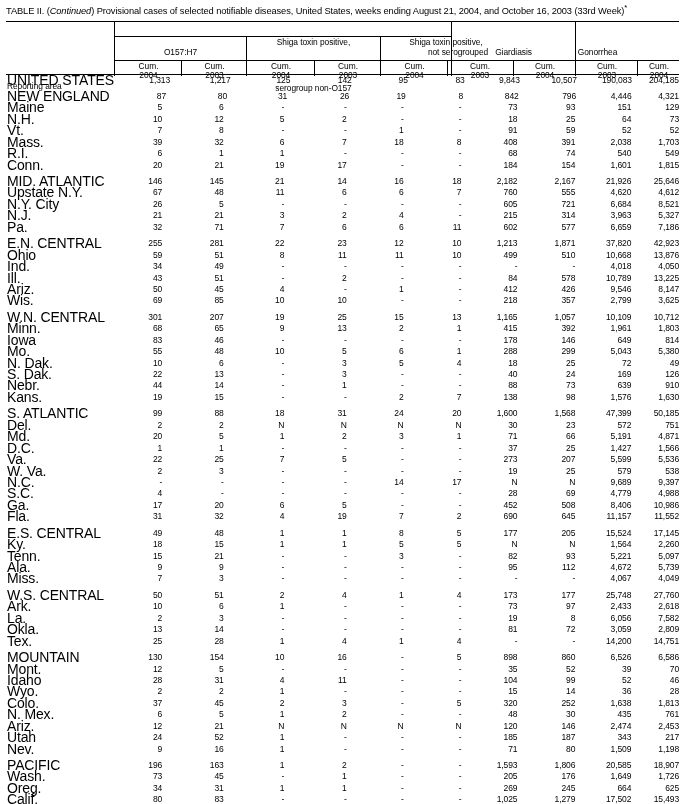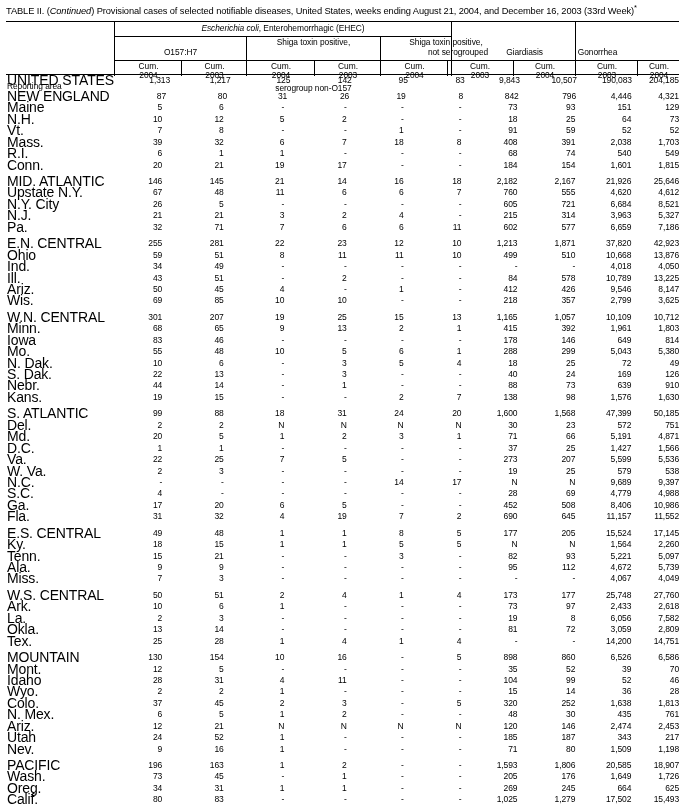--- a/index.html
+++ b/index.html
@@ -100,49 +100,48 @@
   .w10{ width: 52px; }   
 
   .us-row .c-area { letter-spacing: -0.1px; }
 </style>
 </head>
 <body>
 
 <div class="page">
 
   <div class="table-title">
-    <span>TABLE II. (</span><i>Continued</i><span>) Provisional cases of selected notifiable diseases, United States, weeks ending August 21, 2004, and December 16, 2003 (33rd Week)</span><sup>*</sup>
+    <span>TABLE II. (</span><i>Continued</i><span>) Provisional cases of selected notifiable diseases, United States, weeks ending August 21, 2004, and October 16, 2003 (33rd Week)</span><sup>*</sup>
   </div>
 
   <div class="hdr">
 
     <div class="cellline" style="left:108px; top:0px; width:1.4px; height:54px;"></div>
     <div class="cellline" style="left:108px; top:14px; width:337px; height:1.2px;"></div>
     <div class="cellline" style="left:108px; top:38px; width:565px; height:1.2px;"></div>
     <div class="cellline" style="left:240px; top:14px; width:1.4px; height:40px;"></div>
     <div class="cellline" style="left:374px; top:14px; width:1.4px; height:40px;"></div>
     <div class="cellline" style="left:445px; top:0px; width:1.4px; height:54px;"></div>
     <div class="cellline" style="left:569px; top:0px; width:1.4px; height:54px;"></div>
     <div class="cellline" style="left:175px; top:38px; width:1.4px; height:16px;"></div>
     <div class="cellline" style="left:308px; top:38px; width:1.4px; height:16px;"></div>
     <div class="cellline" style="left:441px; top:38px; width:1.4px; height:16px;"></div>
     <div class="cellline" style="left:507px; top:38px; width:1.4px; height:16px;"></div>
     <div class="cellline" style="left:631px; top:38px; width:1.4px; height:16px;"></div>
 
-    <div class="hdr-label" style="left:109px; top:2px; width:336px;"><i>Escherichia coli</i><span>, Enterohemorrhagic (EHEC)</span></div>
 
     <div class="hdr-label" style="left:109px; top:26px; width:131px;">O157:H7</div>
 
     <div class="hdr-label" style="left:242px; top:16px; width:131px;">Shiga toxin positive,</div>
     <div class="hdr-label" style="left:242px; top:26px; width:131px;margin-top:36px;">serogroup non-O157</div>
 
     <div class="hdr-label" style="left:376px; top:16px; width:128px;">Shiga toxin positive,</div>
     <div class="hdr-label" style="left:376px; top:26px; width:152px;">not serogrouped</div>
 
-    <div class="hdr-label" style="left:446px; top:26px; width:123px;margin-left:11px;">Giardiasis</div>
+    <div class="hdr-label" style="left:446px; top:26px; width:123px;">Giardiasis</div>
     <div class="hdr-label" style="left:540px; top:26px; width:103px;">Gonorrhea</div>
 
     <div class="hdr-label" style="left:110px; top:40px; width:65px;">Cum.</div>
     <div class="hdr-label" style="left:110px; top:49px; width:65px;">2004</div>
     <div class="hdr-label" style="left:177px; top:40px; width:63px;">Cum.</div>
     <div class="hdr-label" style="left:177px; top:49px; width:63px;">2003</div>
 
     <div class="hdr-label" style="left:242px; top:40px; width:66px;">Cum.</div>
     <div class="hdr-label" style="left:242px; top:49px; width:66px;">2004</div>
     <div class="hdr-label" style="left:310px; top:40px; width:64px;">Cum.</div>

